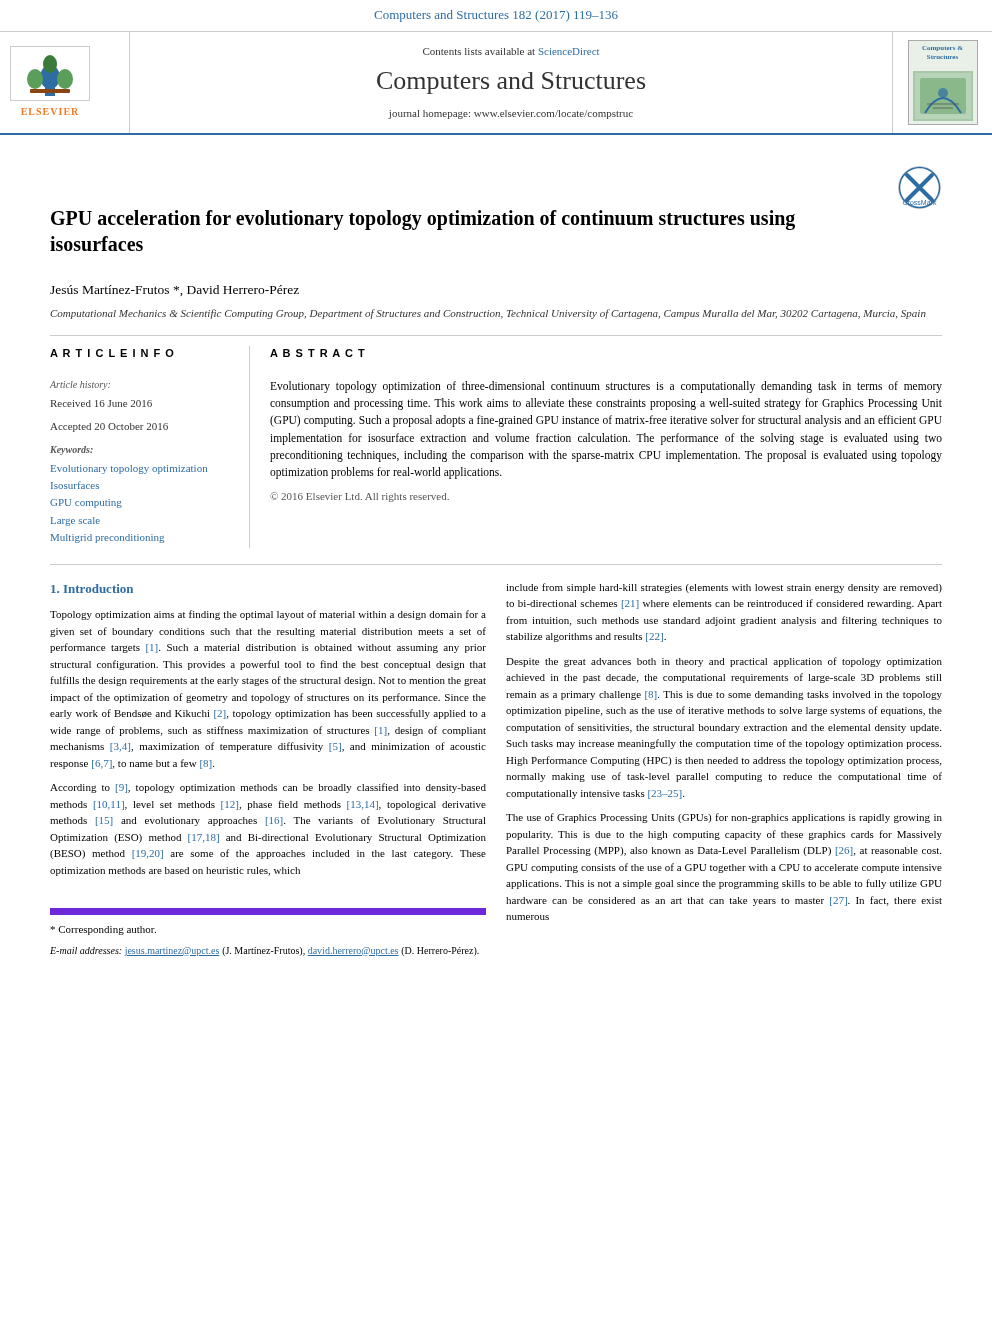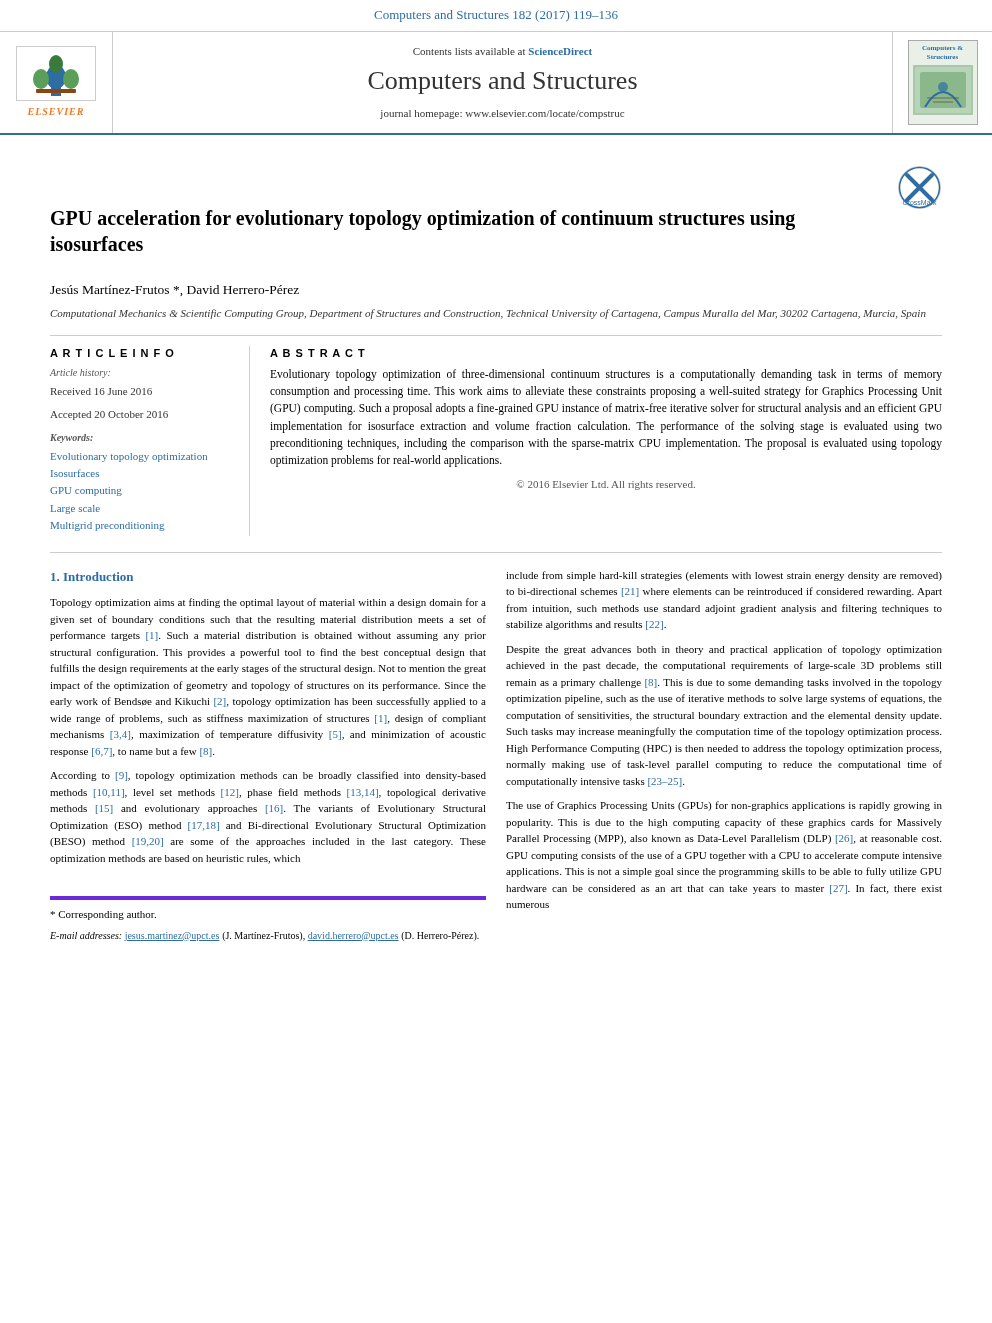--- a/index.html
+++ b/index.html
@@ -23,27 +23,25 @@
     }
 
     
     .journal-header {
       display: flex;
       align-items: stretch;
       border-bottom: 2px solid #2e6da4;
       padding: 0;
     }
     .journal-header-left {
-      width: 113px;
-      display: flex;
-      align-items: center;
-      justify-content: center;
+      width: 130px;
+      display: flex;
+      align-items: center;
       border-right: 1px solid #ccc;
       padding: 10px;
-      font-style: italic;
     }
     .elsevier-logo {
       display: flex;
       flex-direction: column;
       align-items: center;
     }
     .elsevier-logo-box {
       width: 80px;
       height: 55px;
       border: 1px solid #ccc;
@@ -70,21 +68,21 @@
       flex-direction: column;
       align-items: center;
       justify-content: center;
       padding: 10px 20px;
     }
     .contents-available {
       font-size: 11px;
       color: #333;
       margin-bottom: 4px;
     }
-    .contents-available a { color: #2e6da4; text-decoration: none; font-weight: bold; }
+    .contents-available a { color: #2e6da4; text-decoration: none; }
     .journal-title-big {
       font-size: 26px;
       font-weight: normal;
       color: #333;
       margin-bottom: 6px;
       text-align: right;
     }
     .journal-homepage {
       font-size: 11px;
       color: #333;
@@ -99,21 +97,21 @@
       padding: 8px;
     }
     .journal-cover-thumb {
       width: 70px;
       height: 85px;
       border: 1px solid #aaa;
       background: #e8f0e8;
       display: flex;
       flex-direction: column;
       align-items: center;
-      justify-content: flex-start;
+      justify-content: space-between;
       font-size: 7px;
       padding: 3px;
       position: relative;
       overflow: hidden;
     }
     .journal-cover-thumb-title {
       font-size: 7px;
       font-weight: bold;
       color: #2e6da4;
       text-align: center;
@@ -187,21 +185,21 @@
     }
     .abstract-col {
       flex: 1;
     }
 
     .section-label {
       font-size: 11px;
       letter-spacing: 1px;
       font-weight: bold;
       color: #000;
-      margin-bottom: 4px;
+      margin-bottom: 16px;
       font-family: Arial, sans-serif;
     }
 
     .info-label {
       font-size: 10px;
       font-style: italic;
       color: #555;
       margin-bottom: 4px;
     }
     .info-value {
@@ -226,21 +224,21 @@
 
     .abstract-text {
       font-size: 11.5px;
       line-height: 1.5;
       color: #000;
       text-align: justify;
     }
     .copyright-line {
       font-size: 11px;
       color: #555;
-      text-align: center;
+      text-align: left;
       margin-top: 8px;
     }
 
     
     .body-columns {
       display: flex;
       gap: 20px;
       border-top: 1px solid #ccc;
       padding-top: 14px;
     }
@@ -376,21 +374,21 @@
     </div>
   </div>
 
   <div class="body-columns">
 
     <div class="body-col">
       <div class="section-heading">1. Introduction</div>
       <p>Topology optimization aims at finding the optimal layout of material within a design domain for a given set of boundary conditions such that the resulting material distribution meets a set of performance targets <a class="ref" href="#">[1]</a>. Such a material distribution is obtained without assuming any prior structural configuration. This provides a powerful tool to find the best conceptual design that fulfills the design requirements at the early stages of the structural design. Not to mention the great impact of the optimization of geometry and topology of structures on its performance. Since the early work of Bendsøe and Kikuchi <a class="ref" href="#">[2]</a>, topology optimization has been successfully applied to a wide range of problems, such as stiffness maximization of structures <a class="ref" href="#">[1]</a>, design of compliant mechanisms <a class="ref" href="#">[3,4]</a>, maximization of temperature diffusivity <a class="ref" href="#">[5]</a>, and minimization of acoustic response <a class="ref" href="#">[6,7]</a>, to name but a few <a class="ref" href="#">[8]</a>.</p>
       <p>According to <a class="ref" href="#">[9]</a>, topology optimization methods can be broadly classified into density-based methods <a class="ref" href="#">[10,11]</a>, level set methods <a class="ref" href="#">[12]</a>, phase field methods <a class="ref" href="#">[13,14]</a>, topological derivative methods <a class="ref" href="#">[15]</a> and evolutionary approaches <a class="ref" href="#">[16]</a>. The variants of Evolutionary Structural Optimization (ESO) method <a class="ref" href="#">[17,18]</a> and Bi-directional Evolutionary Structural Optimization (BESO) method <a class="ref" href="#">[19,20]</a> are some of the approaches included in the last category. These optimization methods are based on heuristic rules, which</p>
 
-      <div style="margin-top: 30px; border-top: 4px solid #6d28d9; padding-top: 6px;">
+      <div style="margin-top: 30px; border-top: 7px solid #6d28d9; padding-top: 6px;">
         <div class="footer-note">* Corresponding author.</div>
         <div class="footer-note">
           <span style="font-style: italic; font-size: 10px;">E-mail addresses: </span>
           <a class="footer-link" href="#" style="font-size: 10px;">jesus.martinez@upct.es</a>
           <span style="font-size: 10px;"> (J. Martínez-Frutos), </span>
           <a class="footer-link" href="#" style="font-size: 10px;">david.herrero@upct.es</a>
           <span style="font-size: 10px;"> (D. Herrero-Pérez).</span>
         </div>
       </div>
     </div>

